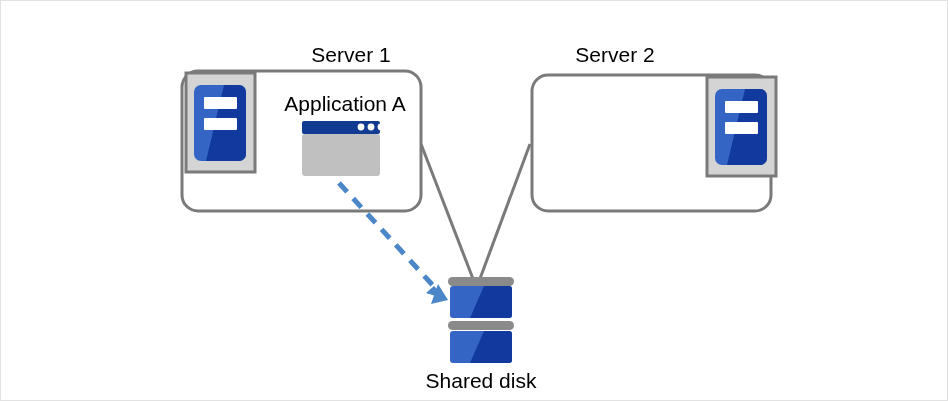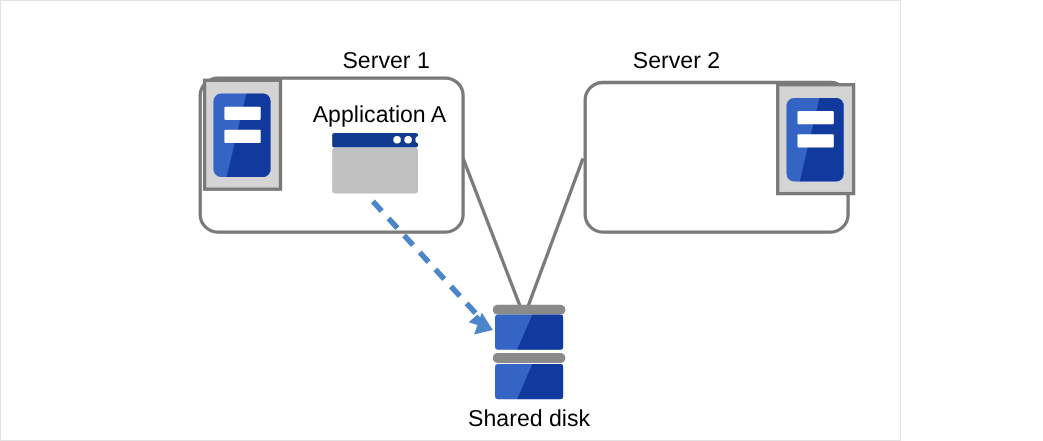--- a/index.html
+++ b/index.html
@@ -5,21 +5,21 @@
   html, body {
     margin: 0;
     padding: 0;
     background: #ffffff;
   }
   body {
     font-family: "Liberation Sans", sans-serif;
   }
   #canvas {
     position: relative;
-    width: 819px;
+    width: 948px;
     height: 401px;
     background: #ffffff;
     border: 1px solid #e2e2e2;
     box-sizing: border-box;
     overflow: hidden;
   }
   #diagram-svg {
     position: absolute;
     left: 0;
     top: 0;

